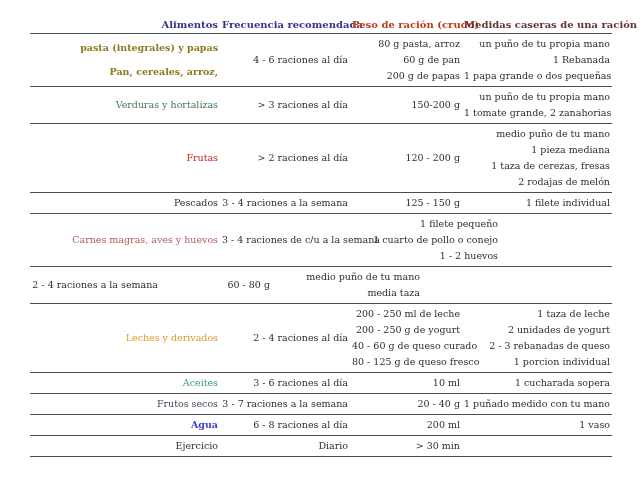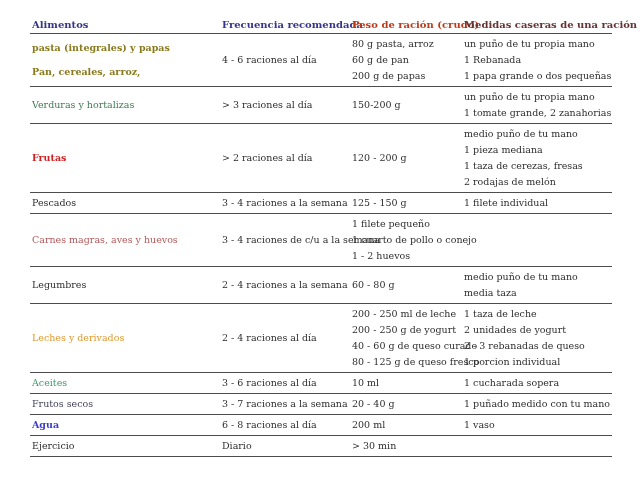--- a/index.html
+++ b/index.html
@@ -24,21 +24,21 @@
   .row {
     display: flex;
     align-items: stretch;
     border-bottom: 1.5px solid #4d4d4d;
   }
   .cell {
     box-sizing: border-box;
     display: flex;
     flex-direction: column;
     justify-content: space-around;
-    text-align: left;
+    text-align: right;
     font-size: 9.5px;
     color: #2e2e2e;
     padding: 2px 2px;
     overflow: visible;
   }
   .c1 { width: 190px; }
   .c2 { width: 130px; }
   .c3 { width: 112px; }
   .c4 { width: 150px; }
   .line {
@@ -100,21 +100,21 @@
         </div>
         <div class="cell c3">
           <div class="line">150-200 g</div>
         </div>
         <div class="cell c4">
           <div class="line">un puño de tu propia mano</div>
           <div class="line">1 tomate grande, 2 zanahorias</div>
         </div>
       </div>
       <div class="row">
-        <div class="cell c1" style="color: rgb(204, 34, 34); font-weight: bold;">
+        <div class="cell c1" style="color: rgb(204, 34, 34); font-weight: normal;">
           <div class="line">Frutas</div>
         </div>
         <div class="cell c2">
           <div class="line">&gt; 2 raciones al día</div>
         </div>
         <div class="cell c3">
           <div class="line">120 - 200 g</div>
         </div>
         <div class="cell c4">
           <div class="line">medio puño de tu mano</div>
@@ -144,23 +144,20 @@
         <div class="cell c2">
           <div class="line">3 - 4 raciones de c/u a la semana</div>
         </div>
         <div class="cell c4">
           <div class="line">1 filete pequeño</div>
           <div class="line">1 cuarto de pollo o conejo</div>
           <div class="line">1 - 2 huevos</div>
         </div>
       </div>
       <div class="row">
-        <div class="cell c1" style="color: rgb(46, 46, 46);">
-          <div class="line">Legumbres</div>
-        </div>
         <div class="cell c2">
           <div class="line">2 - 4 raciones a la semana</div>
         </div>
         <div class="cell c3">
           <div class="line">60 - 80 g</div>
         </div>
         <div class="cell c4">
           <div class="line">medio puño de tu mano</div>
           <div class="line">media taza</div>
         </div>

